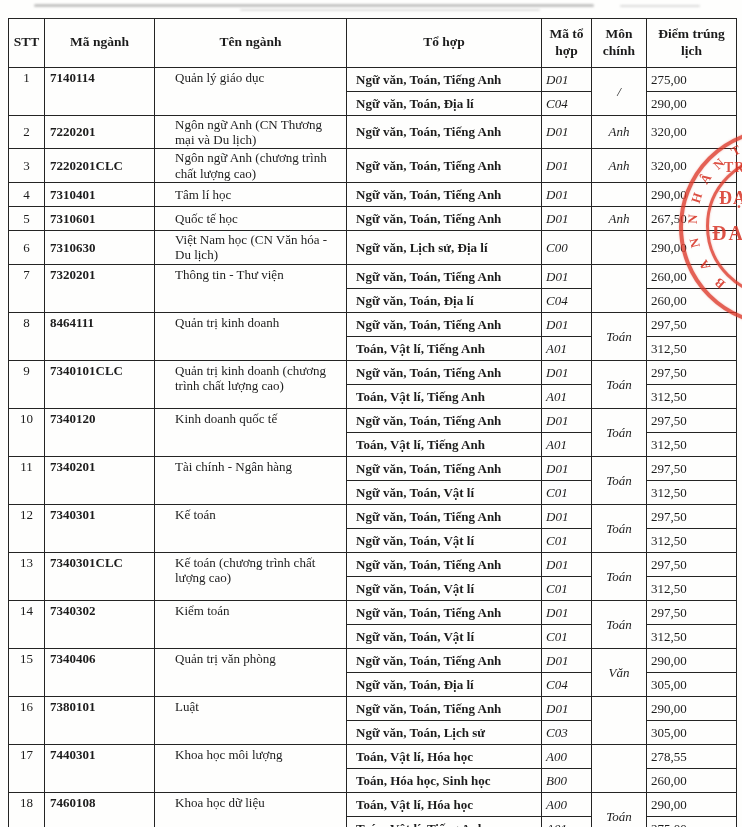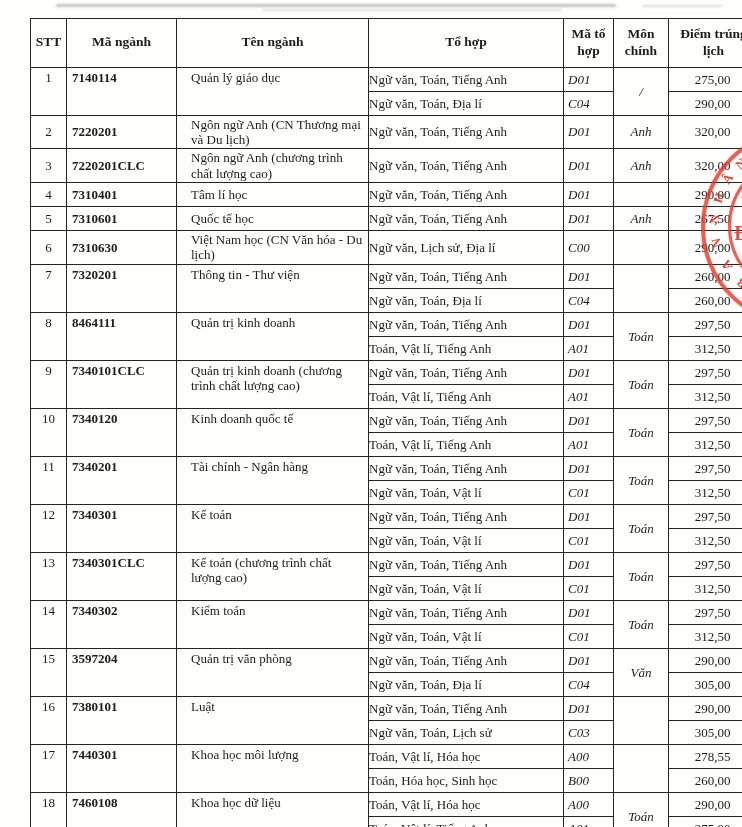--- a/index.html
+++ b/index.html
@@ -2,21 +2,21 @@
 <html><head>
 <meta charset="utf-8">
 <style>
   html,body{margin:0;padding:0;}
   body{
     width:742px;height:827px;overflow:hidden;position:relative;
     background:#fefefd;
     font-family:"Liberation Serif","DejaVu Serif",serif;
     color:#1c1c1c;
   }
-  .page{position:absolute;inset:0;margin-left:22px;}
+  .page{position:absolute;inset:0;}
   
   .scan-smudge{position:absolute;background:rgba(70,70,70,.32);filter:blur(1px);border-radius:2px;}
   .smudge-1{top:4px;left:34px;width:560px;height:3px;}
   .smudge-2{top:9px;left:240px;width:300px;height:2px;opacity:.5;}
   .smudge-3{top:5px;left:620px;width:80px;height:2px;opacity:.6;}
 
   table.scores{
     position:absolute;top:18px;left:8px;width:728px;
     border-collapse:collapse;table-layout:fixed;
     background:transparent;
@@ -26,25 +26,25 @@
     font-weight:bold;font-size:13.5px;line-height:1.25;
     padding:7px 2px;text-align:center;vertical-align:middle;
   }
   td{
     font-size:13px;line-height:1.18;height:21px;
     padding:1px 4px;vertical-align:middle;
     white-space:normal;
   }
   .c-stt{text-align:center;padding:1px 1px;}
   .c-code{padding-left:5px;font-weight:bold;}
-  .c-name{padding-left:14px;padding-right:3px;}
-  .c-combo{padding-left:0;}
+  .c-name{padding-left:20px;padding-right:3px;}
+  .c-combo{padding-left:9px;font-weight:bold;}
   .c-ccode{padding-left:4px;font-style:italic;}
   .c-main{text-align:center;font-style:italic;}
-  .c-score{text-align:center;padding-right:6px;}
+  .c-score{text-align:left;padding-right:6px;}
   .va-top{vertical-align:top;padding-top:2px;}
   .slash{font-style:italic;}
 
   
   .stamp{position:absolute;top:0;left:0;width:742px;height:827px;pointer-events:none;}
   .stamp-ring{
     position:absolute;border-radius:50%;
     border:4px solid rgba(221,58,43,.8);
     box-shadow:0 0 2px rgba(221,58,43,.35), inset 0 0 2px rgba(221,58,43,.35);
   }
@@ -261,21 +261,21 @@
           <td rowspan="2" class="c-main">Toán</td>
           <td class="c-score">297,50</td>
         </tr>
         <tr>
           <td class="c-combo">Ngữ văn, Toán, Vật lí</td>
           <td class="c-ccode">C01</td>
           <td class="c-score">312,50</td>
         </tr>
         <tr>
           <td rowspan="2" class="c-stt va-top">15</td>
-          <td rowspan="2" class="c-code va-top">3597204</td>
+          <td rowspan="2" class="c-code va-top">7340406</td>
           <td rowspan="2" class="c-name va-top">Quản trị văn phòng</td>
           <td class="c-combo">Ngữ văn, Toán, Tiếng Anh</td>
           <td class="c-ccode">D01</td>
           <td rowspan="2" class="c-main">Văn</td>
           <td class="c-score">290,00</td>
         </tr>
         <tr>
           <td class="c-combo">Ngữ văn, Toán, Địa lí</td>
           <td class="c-ccode">C04</td>
           <td class="c-score">305,00</td>

